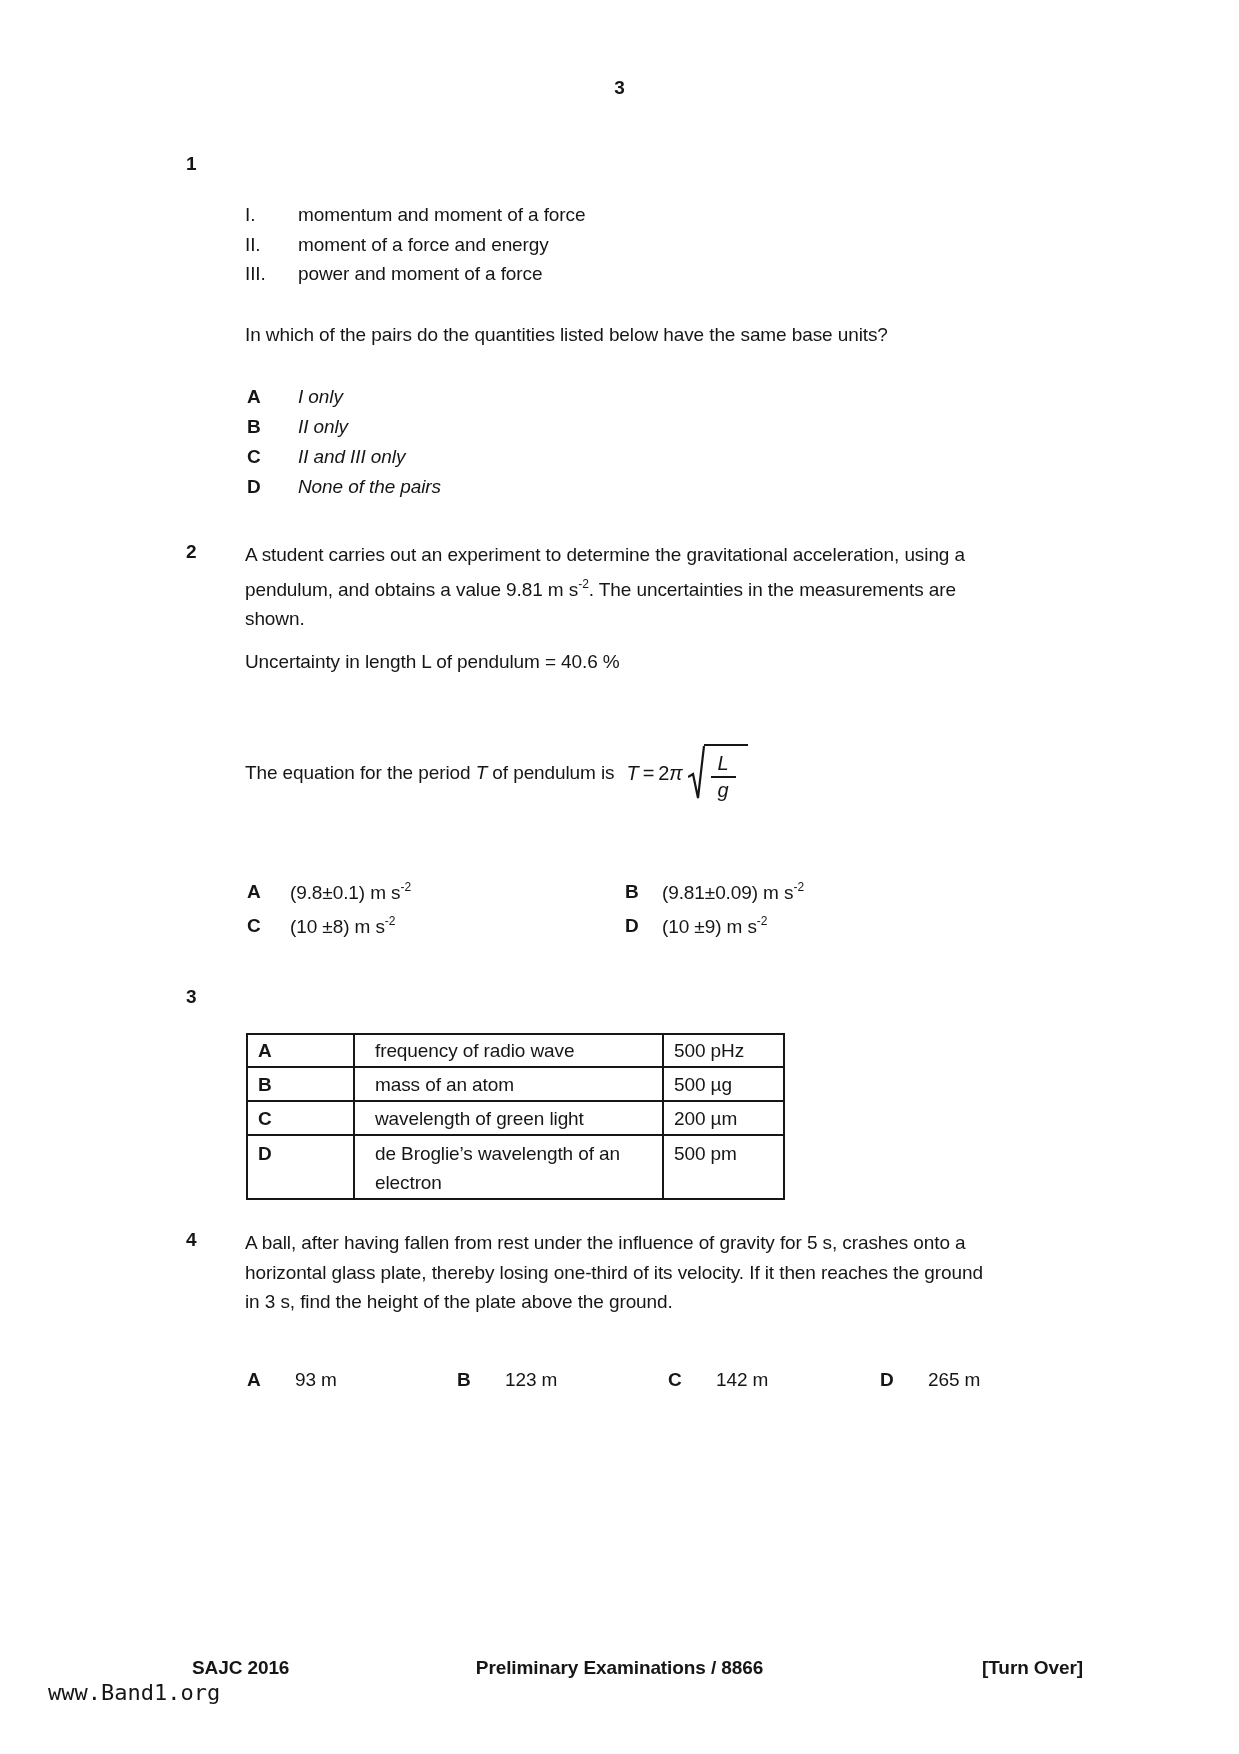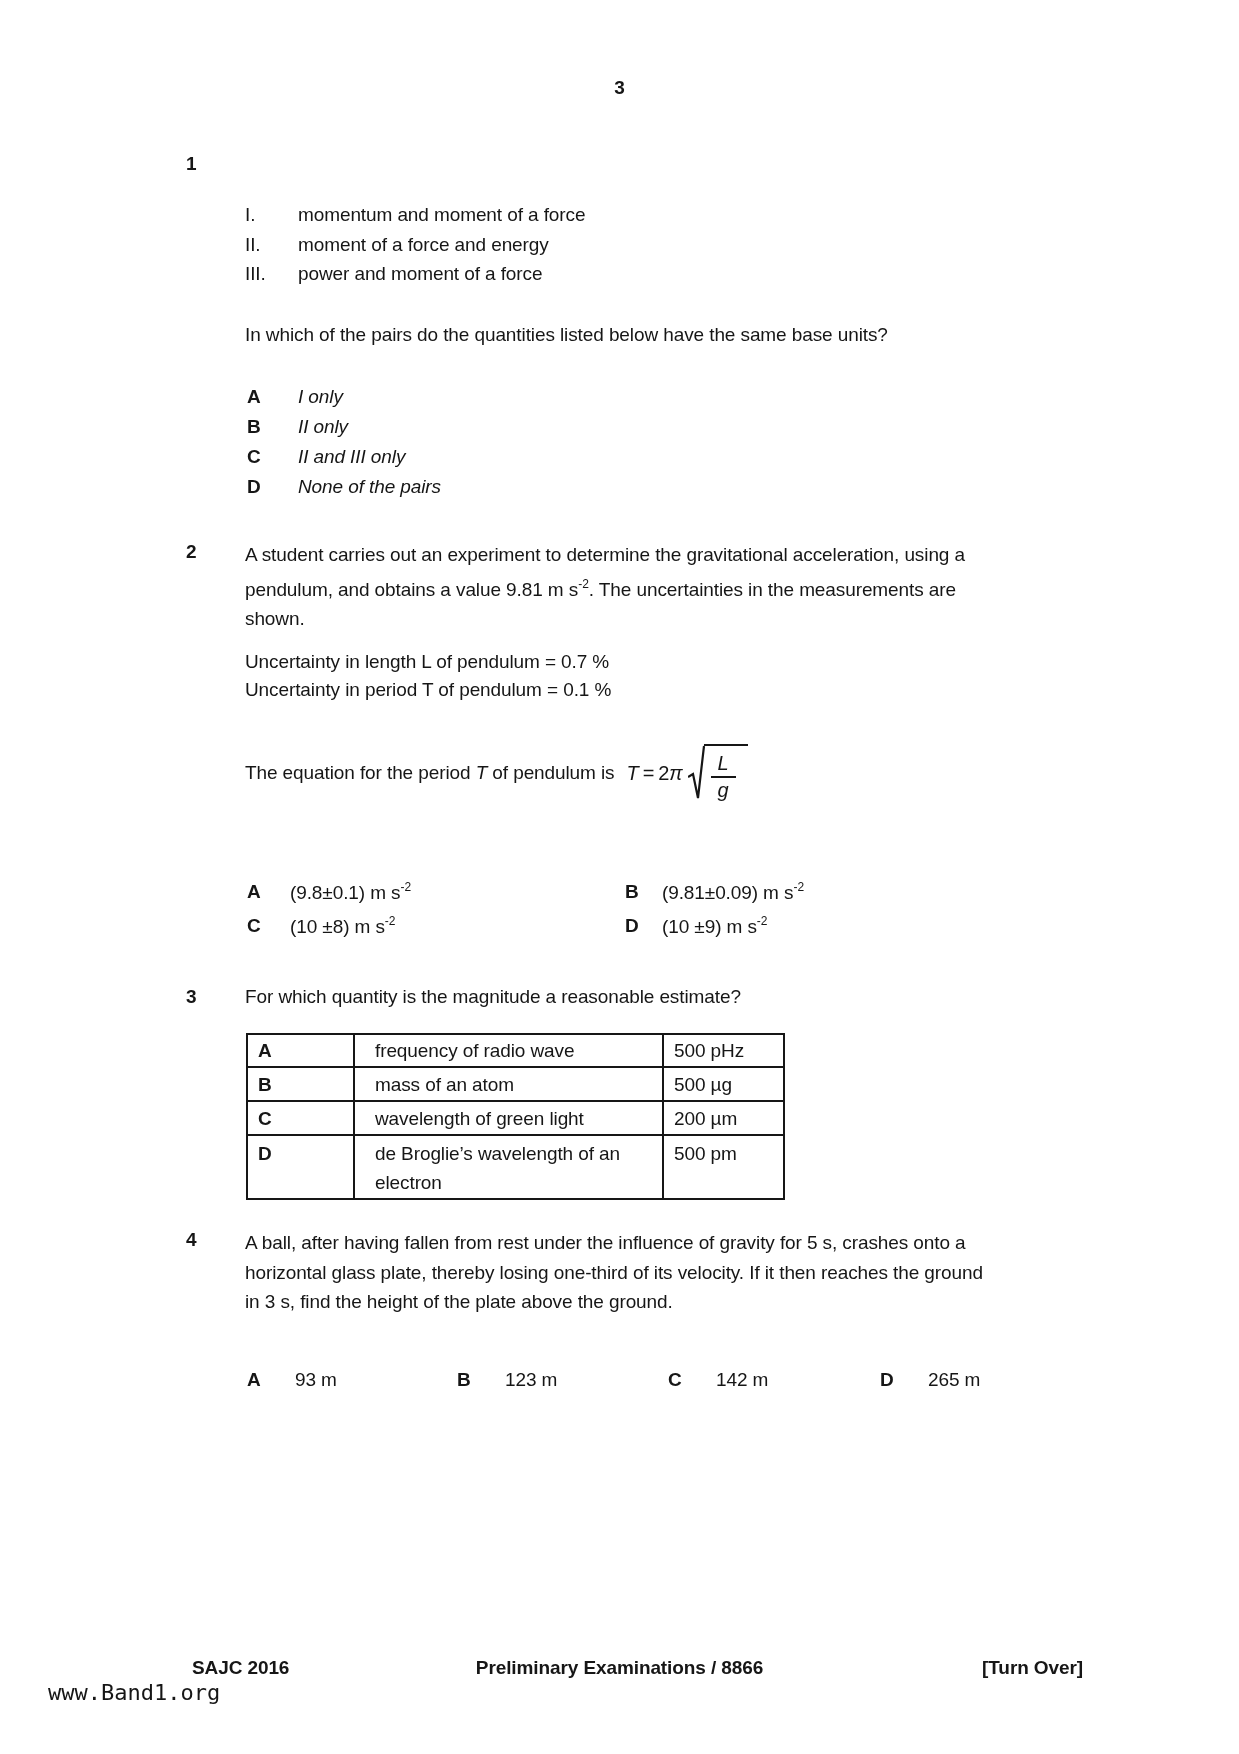--- a/index.html
+++ b/index.html
@@ -90,24 +90,21 @@
   </div>
 
   <span class="qnum" style="top:540px">2</span>
   <div class="para" style="top:540px">
     <span class="qline">A student carries out an experiment to determine the gravitational acceleration, using a</span>
     <span class="qline"><span>pendulum, and obtains a value 9.81 m s</span><sup class="e">-2</sup><span>.  The uncertainties in the measurements are</span></span>
     <span class="qline">shown.</span>
   </div>
 
   <div class="row" style="top:650px">
-    <span class="abs" style="left:245px">Uncertainty in length L of pendulum = 0.7 %</span>
-  </div>
-  <div class="row" style="top:678px">
-    <span class="abs" style="left:245px">Uncertainty in period T of pendulum = 0.1 %</span>
+    <span class="abs" style="left:245px">Uncertainty in length L of pendulum = 40.6 %</span>
   </div>
 
   <div class="eqrow">
     <span class="eq-prefix"><span>The equation for the period </span><i>T</i><span> of pendulum is</span></span>
     <span class="formula">
       <i>T</i>
       <span class="piece">=</span>
       <span class="piece">2</span>
         <i>π</i>
       <span class="sqrt">
@@ -133,21 +130,20 @@
   </div>
   <div class="row" style="top:914px">
     <span class="optL">C</span>
     <span class="abs" style="left:290px"><span>(10 ±8) m s</span><sup class="e">-2</sup></span>
     <span class="abs b" style="left:625px">D</span>
     <span class="abs" style="left:662px"><span>(10 ±9) m s</span><sup class="e">-2</sup></span>
   </div>
 
   <div class="row" style="top:985px">
     <span class="qnum">3</span>
-    <span class="abs" style="left:245px">For which quantity is the magnitude a reasonable estimate?</span>
   </div>
 
   <table class="est">
     <tbody>
         <tr style="height:32px">
       <td class="c1">A</td>
       <td class="c2">frequency of radio wave</td>
       <td class="c3">500 pHz</td>
     </tr>
     <tr style="height:34px">

